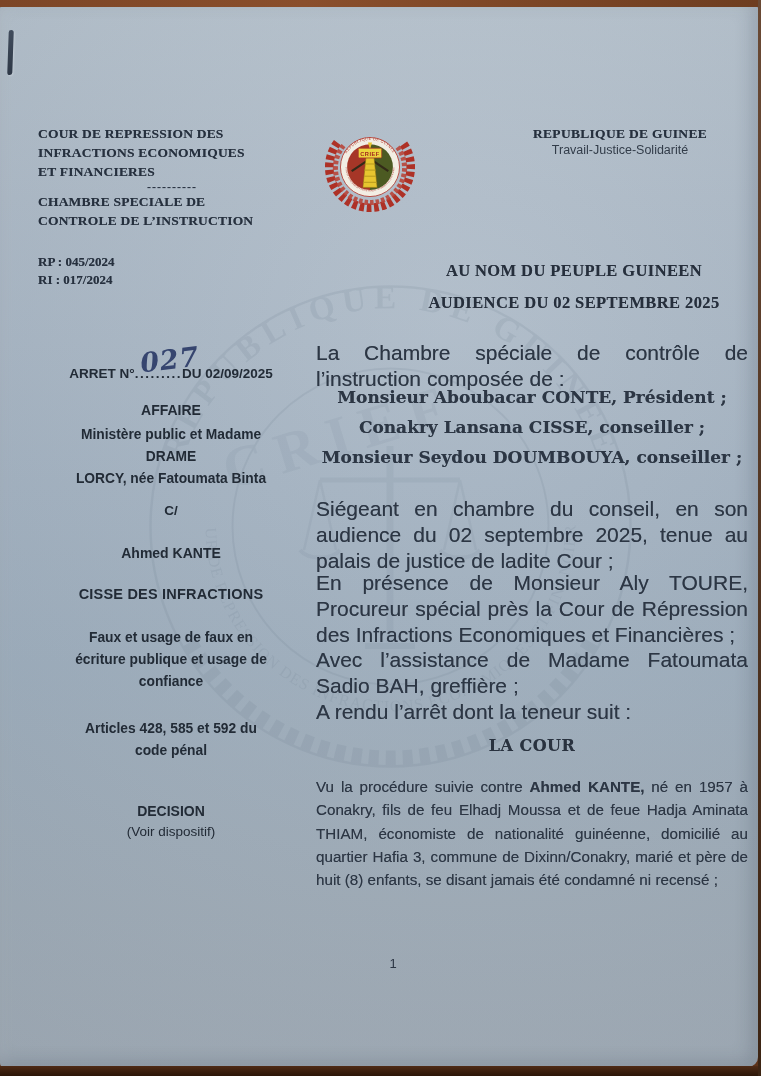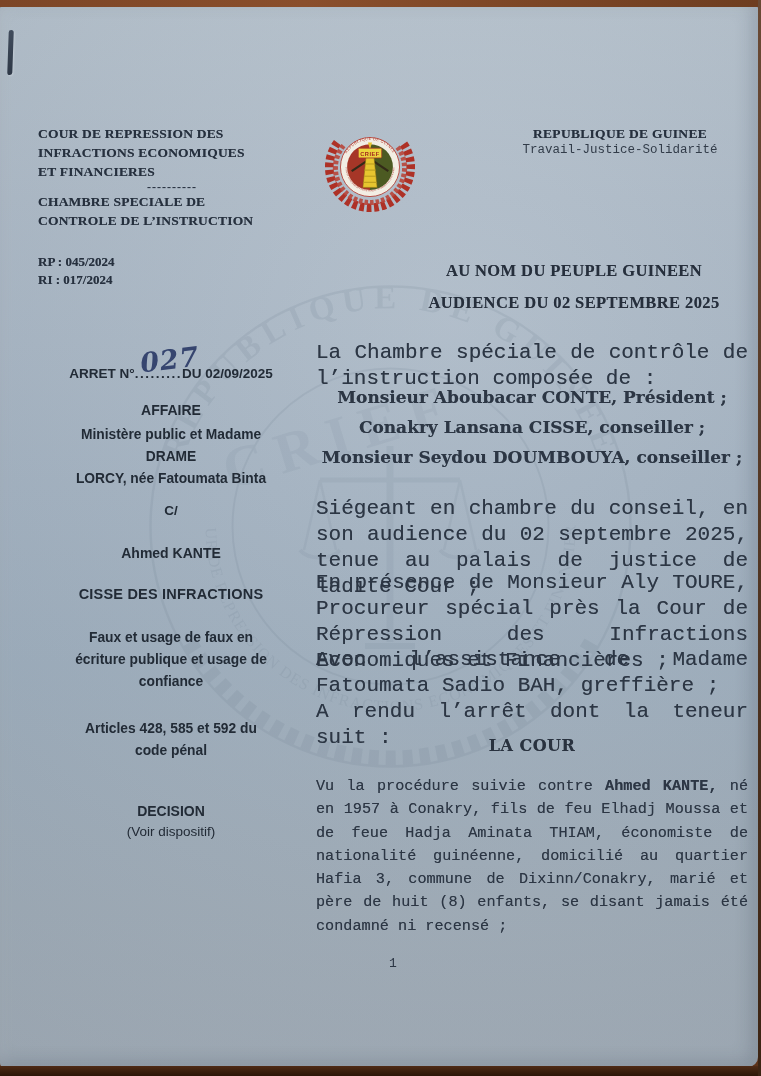--- a/index.html
+++ b/index.html
@@ -14,21 +14,21 @@
   #paper{
     position:absolute;left:0;top:6px;right:3px;bottom:9px;
     background:
       radial-gradient(130% 90% at 60% 30%, rgba(255,255,255,0.10), rgba(30,50,70,0.12)),
       linear-gradient(180deg,#b6c2cd 0%,#adbac7 18%,#a3b2c1 45%,#9fafbe 62%,#a4b0bb 85%,#a8b2bc 100%);
     border-radius:2px 2px 10px 4px;
     box-shadow:inset -6px -4px 18px rgba(30,40,55,0.18), inset 4px 2px 14px rgba(255,255,255,0.10);
   }
   .abs{position:absolute;}
   .serifB{font-family:"Liberation Serif",serif;font-weight:bold;}
-  .serif{font-family:Liberation Mono, monospace;}
+  .serif{font-family:Liberation Sans, sans-serif;}
   .sansB{font-family:"Liberation Sans",sans-serif;font-weight:bold;}
   .sans{font-family:"Liberation Sans",sans-serif;}
   .soft{text-shadow:0 0 0.5px rgba(42,51,64,0.55);}
 
   
   .court-header{left:38px;top:118px;width:268px;font-size:13.5px;line-height:19px;letter-spacing:0.2px;color:#26303e;}
   .hdr-divider{left:38px;top:174px;width:268px;text-align:center;font-size:12px;letter-spacing:1px;color:#26303e;}
   .chamber-header{left:38px;top:186px;width:268px;font-size:13.5px;line-height:19px;letter-spacing:0.2px;color:#26303e;}
   .refs{left:38px;top:247px;font-size:13px;line-height:17.5px;color:#26303e;}
 

